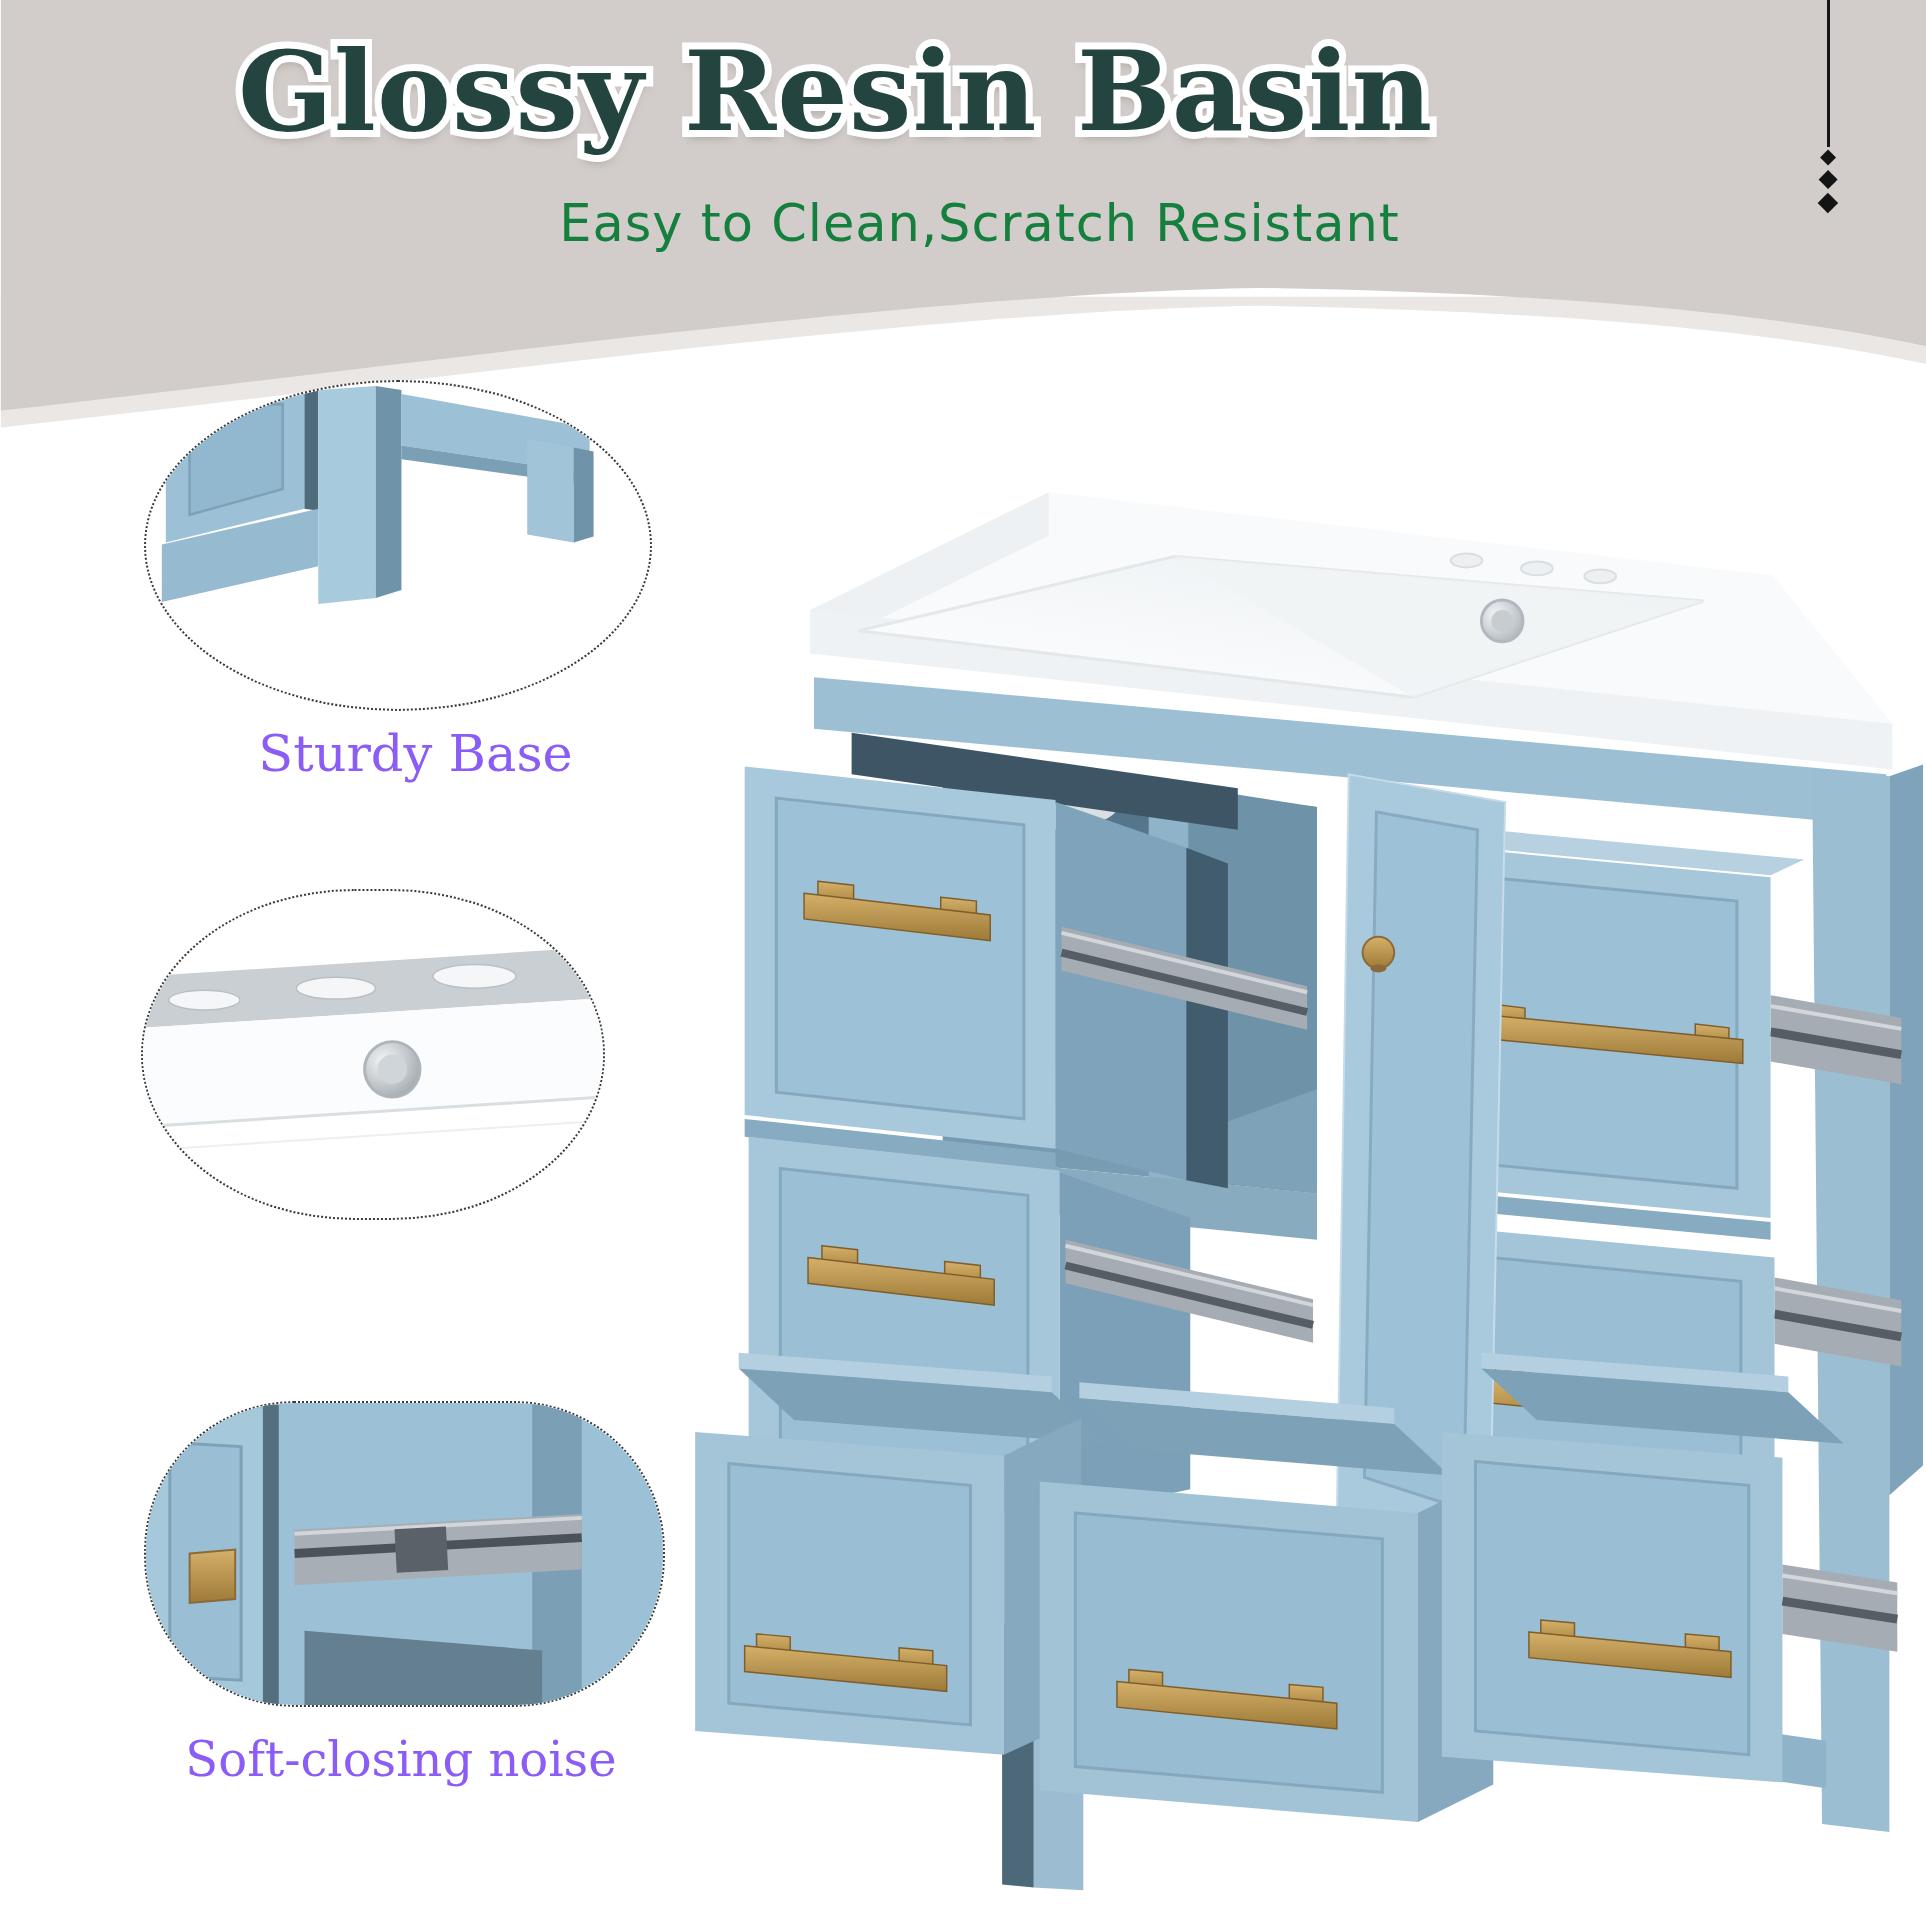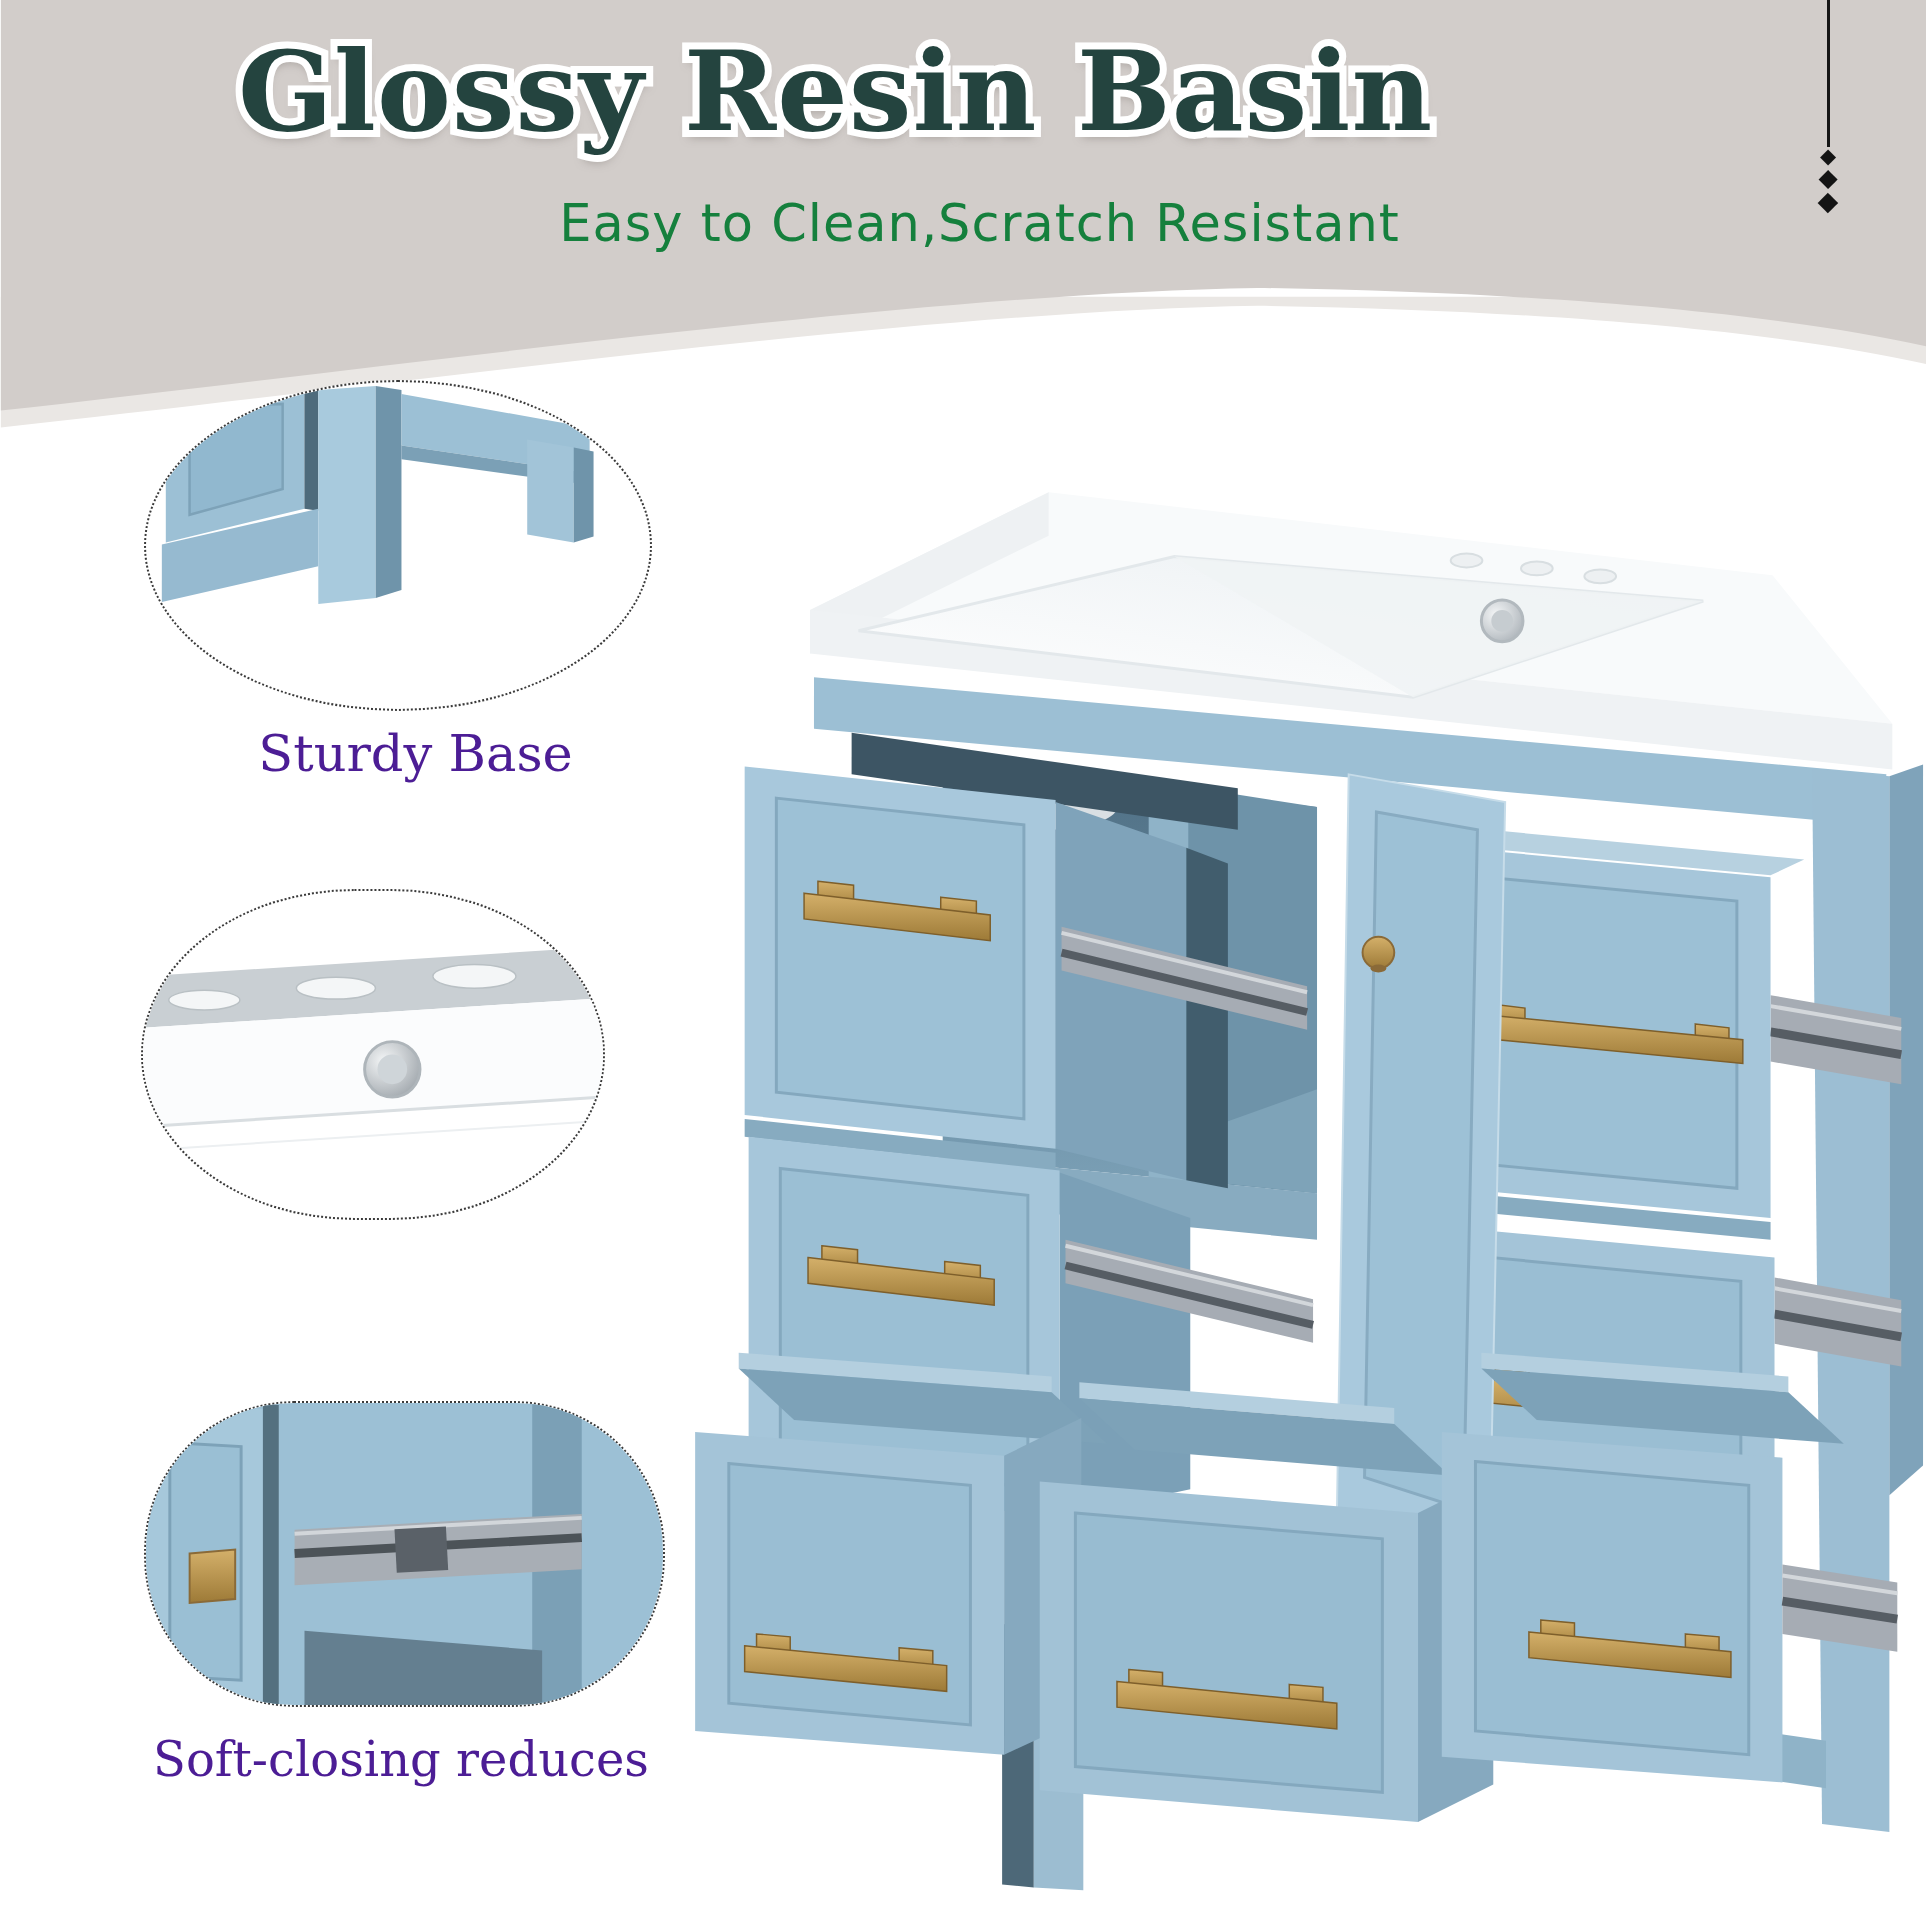--- a/index.html
+++ b/index.html
@@ -22,21 +22,21 @@
   .title-outline{color:#ffffff;-webkit-text-stroke:14px #ffffff;text-shadow:0 7px 10px rgba(125,119,113,.6);}
   .title-fill{color:#24443f;}
   .subtitle{position:absolute;left:450px;top:194px;width:1059px;z-index:4;text-align:center;
             font-family:"DejaVu Sans",sans-serif;font-size:51px;font-weight:500;color:#15803d;letter-spacing:1px;white-space:nowrap;}
   
   .callout{position:absolute;background:#fff;border:2px dotted #3a3a3a;overflow:hidden;z-index:3;}
   .callout svg{width:100%;height:100%;}
   #co1{left:144px;top:380px;width:504px;height:327px;border-radius:50%;}
   #co2{left:141px;top:889px;width:460px;height:327px;border-radius:46%/50%;}
   #co3{left:144px;top:1401px;width:517px;height:302px;border-radius:150px;}
-  .lbl{position:absolute;z-index:4;text-align:center;font-family:"DejaVu Serif",serif;color:#4c1d95;white-space:nowrap;}
+  .lbl{position:absolute;z-index:4;text-align:center;font-family:"DejaVu Serif",serif;color:#8b5cf6;white-space:nowrap;}
   #lbl1{left:158px;top:724px;width:515px;font-size:51px;}
   #lbl2{left:126px;top:1234px;width:515px;font-size:51px;}
   #lbl3{left:84px;top:1733px;width:634px;font-size:48px;line-height:1.12;}
   
   .product{position:absolute;left:0;top:0;z-index:2;}
 </style>
 </head>
 <body>
 
 <div class="stage">
@@ -294,17 +294,17 @@
       <polygon points="44,152 90,148 90,198 44,202" fill="url(#gGold3)" stroke="#8a6a38" stroke-width="2"></polygon>
       <defs>
         <linearGradient id="gGold3" x1="0" y1="0" x2="0" y2="1">
           <stop offset="0" stop-color="#d4b06a"></stop>
             <stop offset="1" stop-color="#9d7a37"></stop>
         </linearGradient>
       </defs>
     </svg>
   </div>
   <div class="lbl" id="lbl3">
-    <div>Soft-closing reduces</div>
+    <div>Soft-closing noise</div>
   </div>
 
 </div>
 
 
 </body></html>

